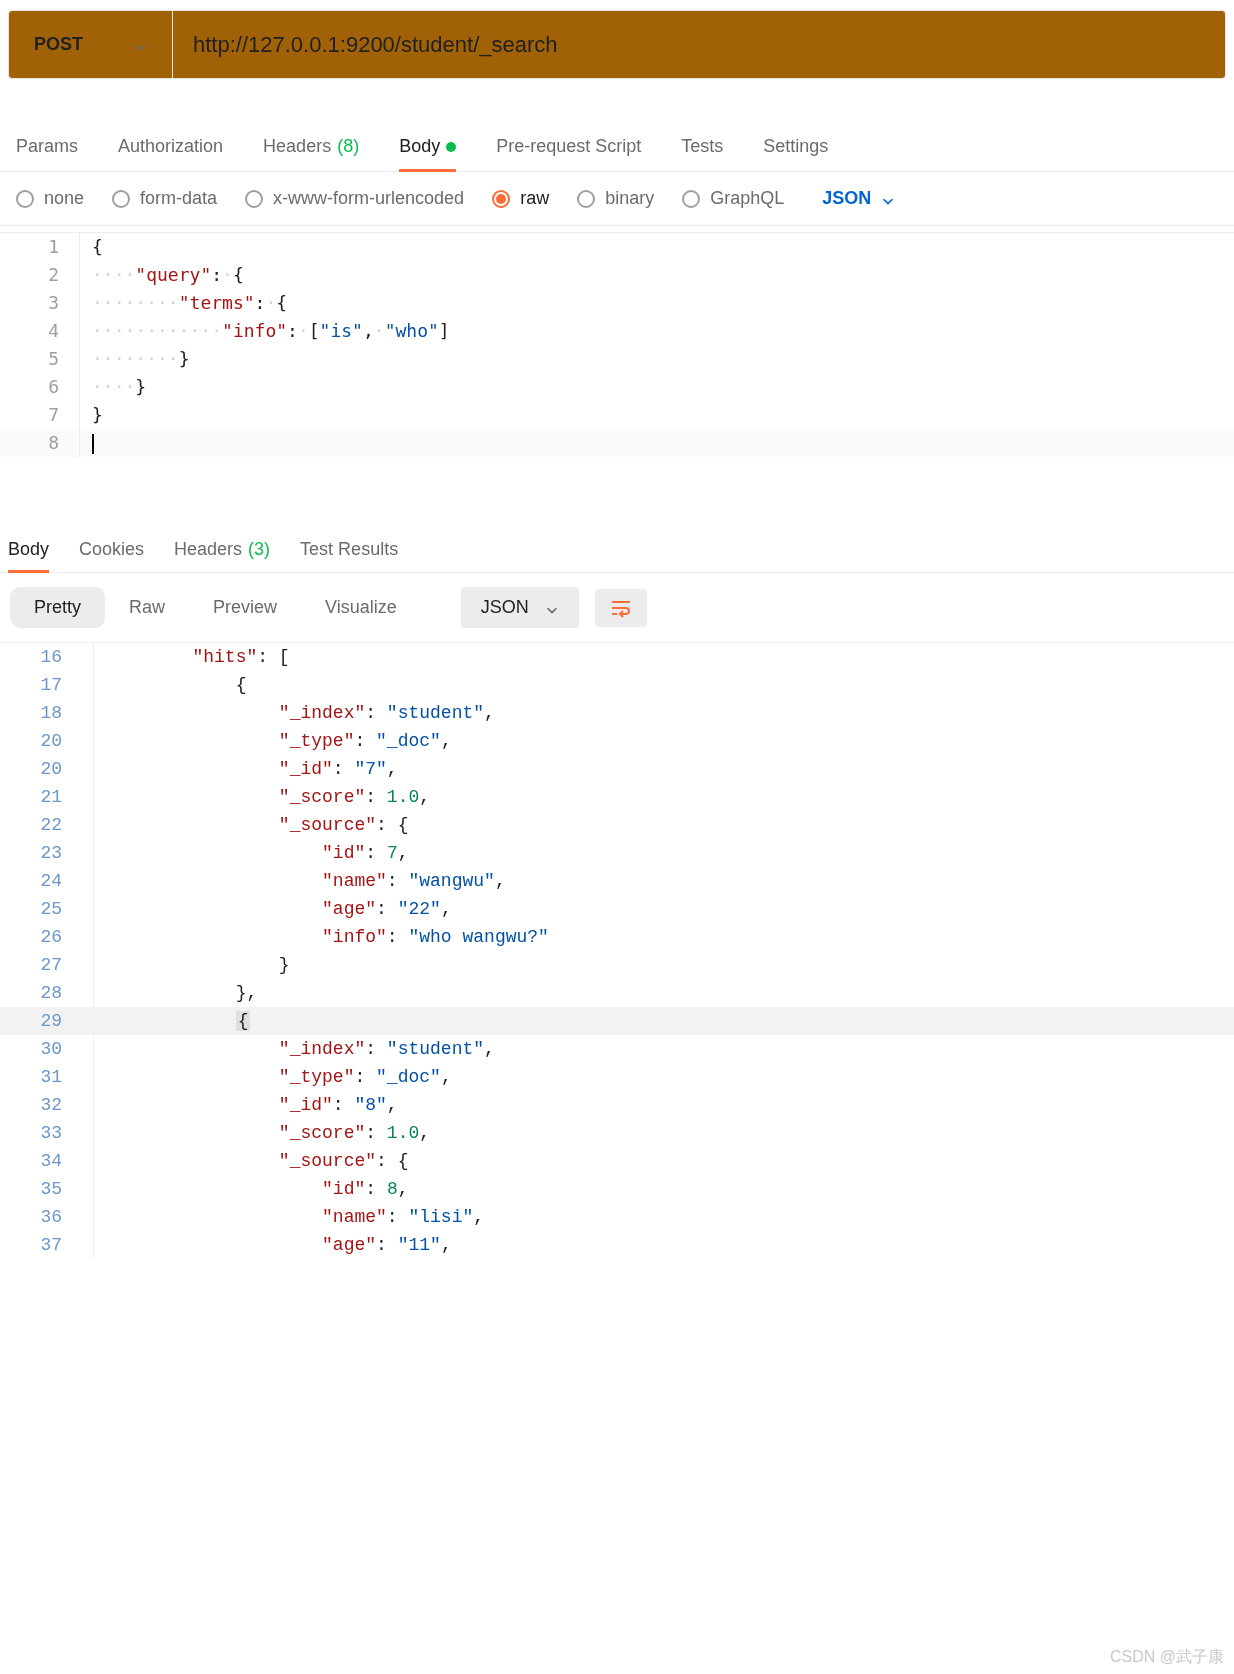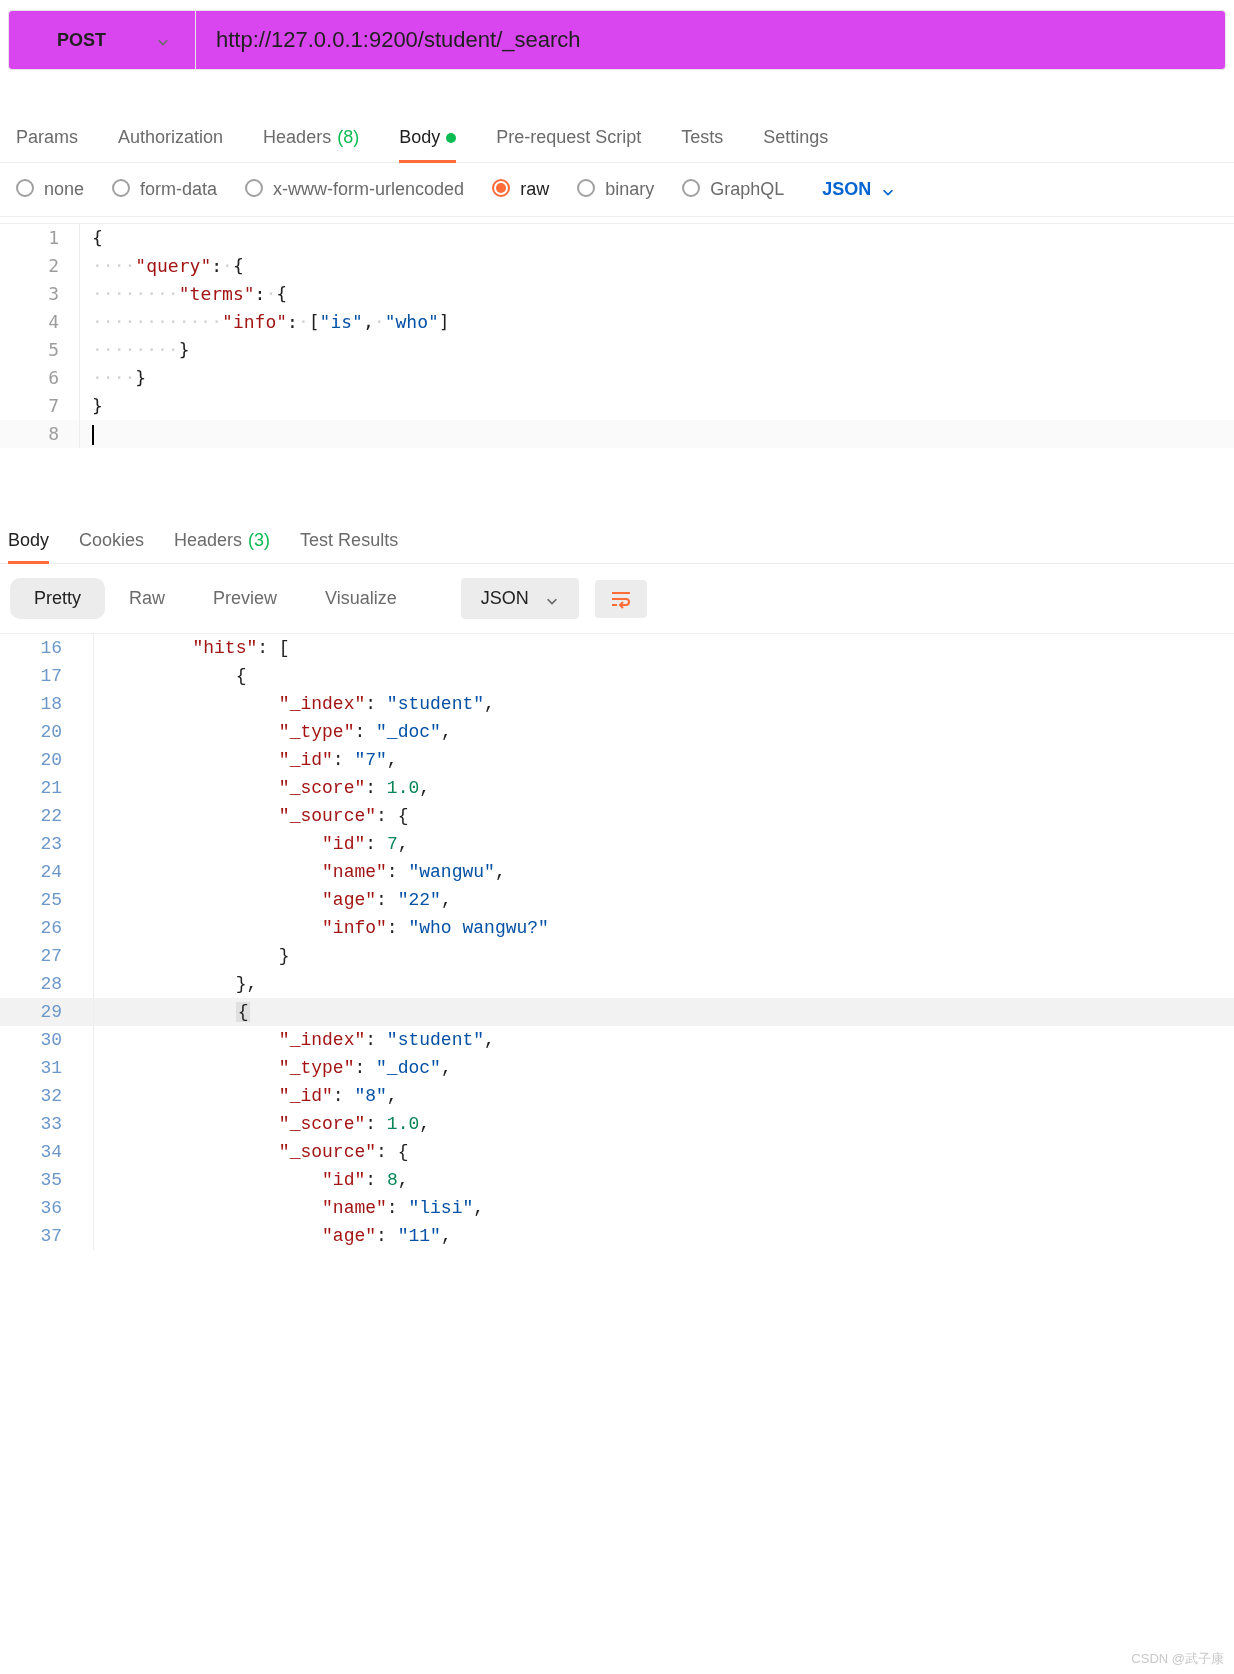--- a/index.html
+++ b/index.html
@@ -1,32 +1,32 @@
 <!DOCTYPE html>
 <html><head>
 <meta charset="utf-8">
 <style>
   * { box-sizing: border-box; margin: 0; padding: 0; }
   body { font-family: -apple-system, BlinkMacSystemFont, "Segoe UI", sans-serif; font-size: 18px; color: #212121; background: #fff; width: 1234px; }
   
-  .request-bar { display: flex; border: 1px solid #e6e6e6; background: #d946ef; border-radius: 4px; margin: 10px 8px 0 8px; height: 60px; align-items: center; padding-left: 23px; }
+  .request-bar { display: flex; border: 1px solid #e6e6e6; background: #a16207; border-radius: 4px; margin: 10px 8px 0 8px; height: 69px; align-items: center; }
   .method-select { display: flex; align-items: center; gap: 50px; padding: 0 25px; font-weight: 700; color: #212121; border-right: 1px solid #e6e6e6; height: 100%; cursor: pointer; }
   .chevron-down { width: 14px; height: 14px; }
   .chevron-down svg { width: 14px; height: 14px; stroke: #6b6b6b; stroke-width: 2; fill: none; }
   .url-input { flex: 1; padding: 0 20px; background: transparent; border: none; font-size: 22px; color: #212121; height: 100%; outline: none; }
   
   .main-tabs { display: flex; gap: 40px; padding: 22px 16px 0 16px; border-bottom: 1px solid #ededed; }
   .main-tab { color: #6b6b6b; padding-bottom: 14px; cursor: pointer; position: relative; display: flex; align-items: center; gap: 6px; margin-top: 35px; }
   .main-tab.active { color: #212121; }
   .main-tab.active::after { content: ""; position: absolute; left: 0; right: 0; bottom: -1px; height: 3px; background: #ff6c37; }
   .count-green { color: #0cbb52; }
   .dot-green { width: 10px; height: 10px; border-radius: 50%; background: #0cbb52; display: inline-block; }
   
   .body-type-row { display: flex; align-items: center; gap: 28px; padding: 16px 16px; border-bottom: 1px solid #ededed; color: #6b6b6b; }
-  .radio-opt { display: flex; gap: 10px; cursor: pointer; }
+  .radio-opt { display: flex; align-items: center; gap: 10px; cursor: pointer; }
   .radio { width: 18px; height: 18px; border-radius: 50%; border: 2px solid #a0a0a0; background: #fff; display: inline-flex; align-items: center; justify-content: center; }
   .radio.selected { border-color: #ff6c37; }
   .radio.selected::after { content: ""; width: 10px; height: 10px; border-radius: 50%; background: #ff6c37; }
   .format-select { color: #0265d2; font-weight: 600; display: flex; align-items: center; gap: 10px; cursor: pointer; margin-left: 10px; }
   .format-select .chev svg { stroke: #0265d2; }
   
   .editor { font-family: ui-monospace, Menlo, Monaco, Consolas, monospace; font-size: 18px; line-height: 28px; border-top: 1px solid #ededed; margin-top: 6px; }
   .ed-line { display: flex; }
   .ln { width: 80px; text-align: right; padding-right: 20px; color: #9e9e9e; user-select: none; border-right: 1px solid #ededed; flex-shrink: 0; }
   .code { padding-left: 12px; white-space: pre; flex: 1; min-height: 28px; }
@@ -51,21 +51,21 @@
   .wrap-btn svg { stroke: #ff6c37; stroke-width: 2; fill: none; }
   
   .resp-editor { font-family: Liberation Mono, monospace; font-size: 18px; line-height: 28px; }
   .resp-line { display: flex; }
   .resp-ln { width: 80px; text-align: right; padding-right: 18px; color: #6b97c9; user-select: none; flex-shrink: 0; }
   .resp-code { padding-left: 12px; white-space: pre; flex: 1; }
   .fold-bar { width: 14px; flex-shrink: 0; border-right: 1px solid #eee; position: relative; }
   .hl-line { background: #f2f2f2; }
   .hl-box { background: #e0e0e0; padding: 0 2px; }
   
-  .watermark { position: fixed; bottom: 6px; right: 10px; font-size: 13px; color: #c8c8c8; }
+  .watermark { position: fixed; bottom: 6px; right: 10px; font-size: 16px; color: #c8c8c8; }
 </style>
 </head>
 <body>
 
 <div class="request-bar">
   <div class="method-select">
     <span>POST</span>
     <span class="chevron-down"><svg viewBox="0 0 16 16">
           <polyline points="3,6 8,11 13,6"></polyline>
         </svg></span>

